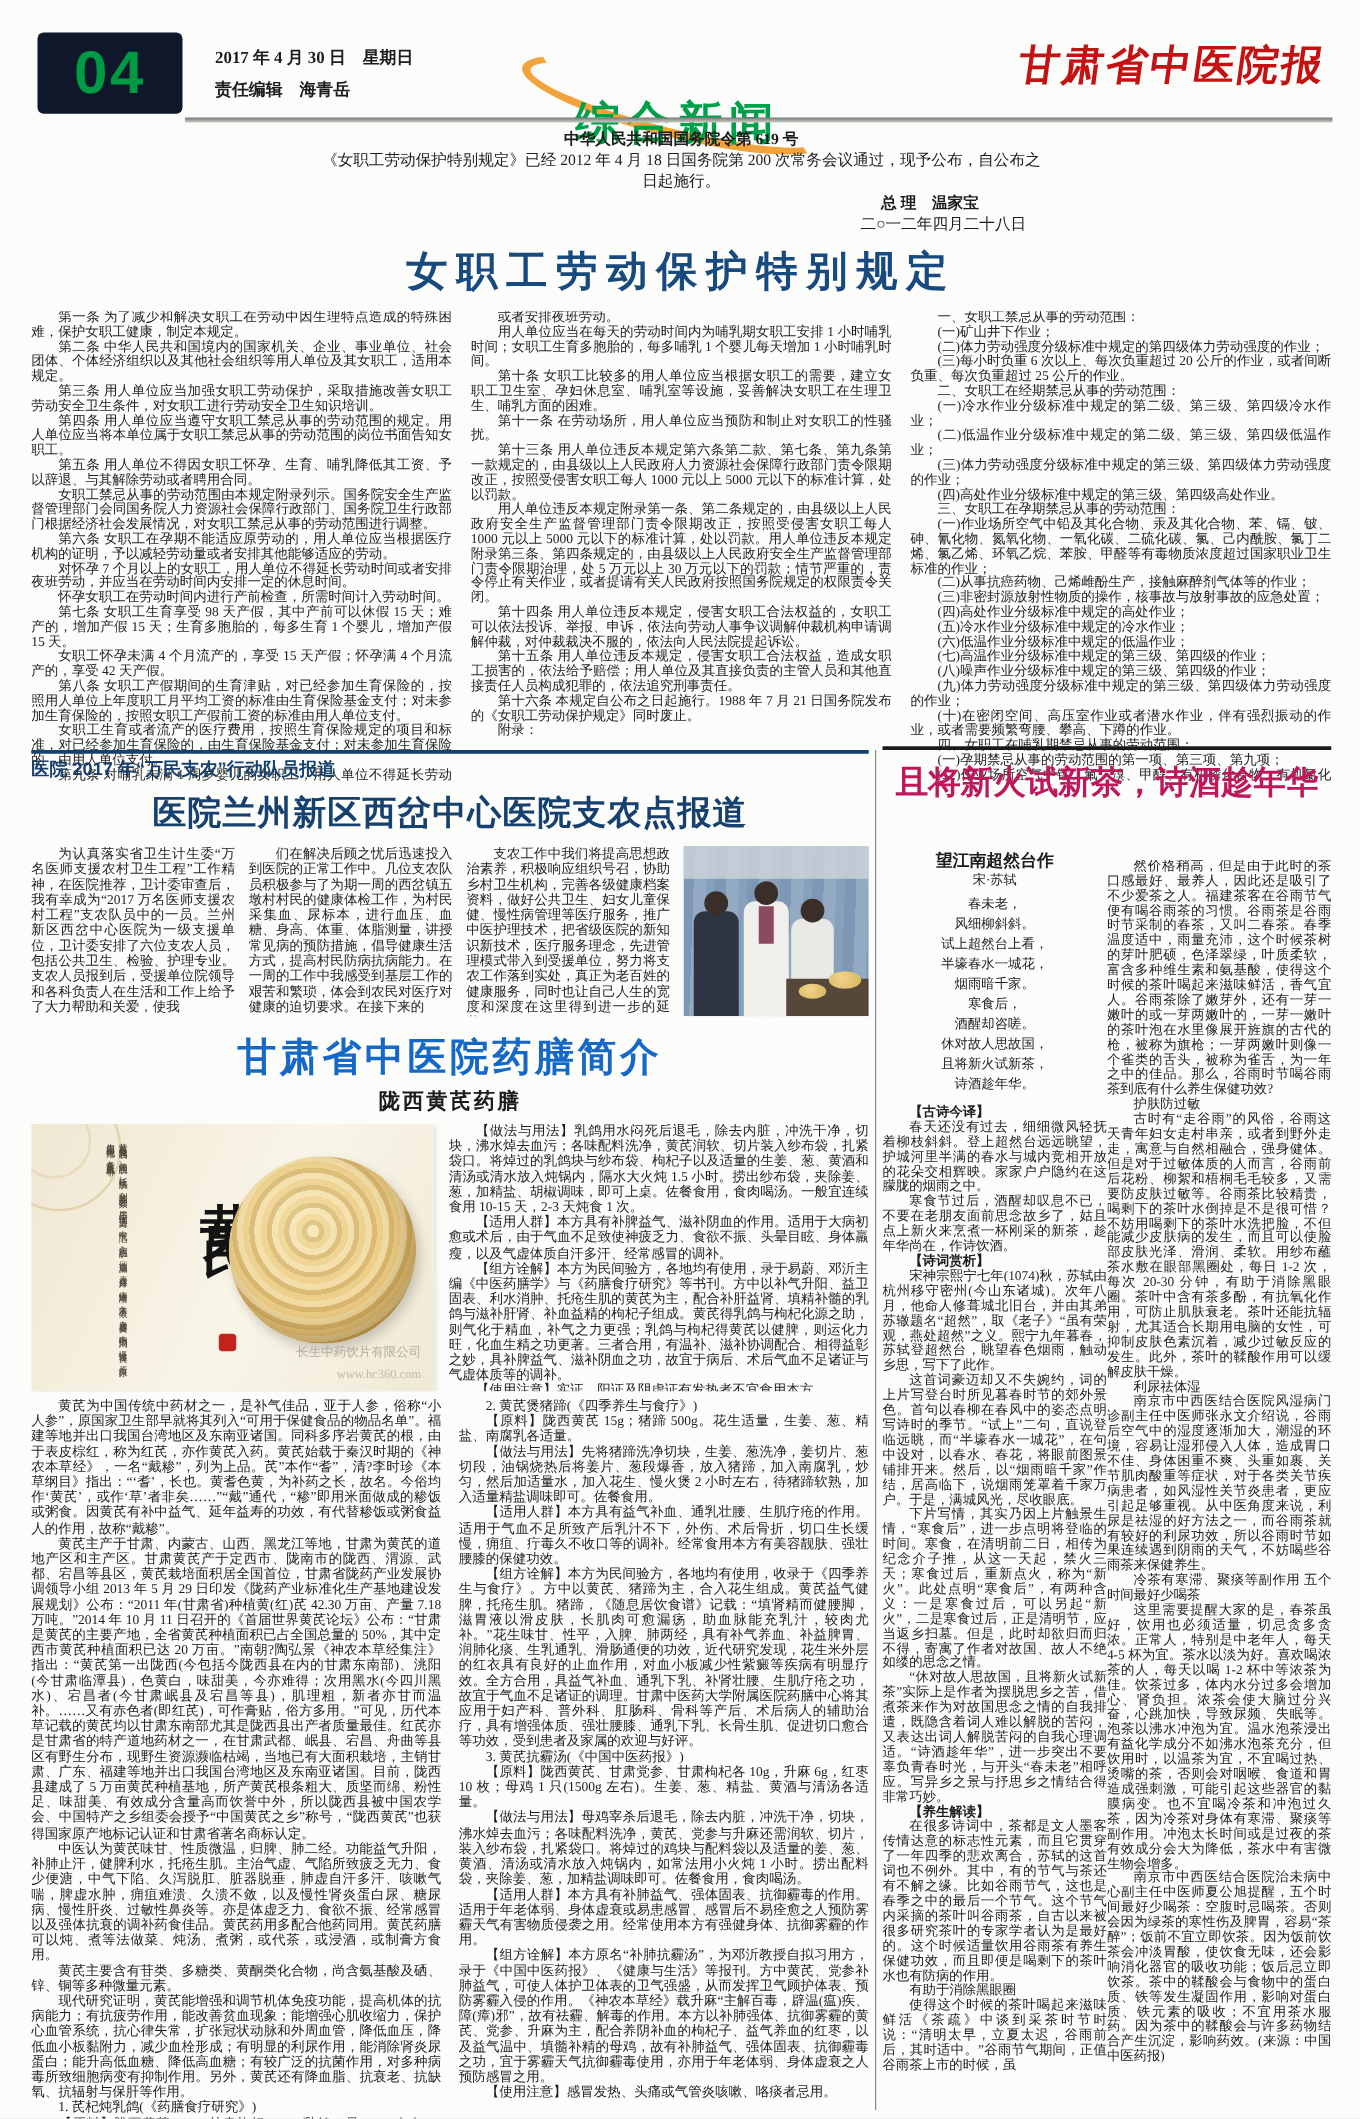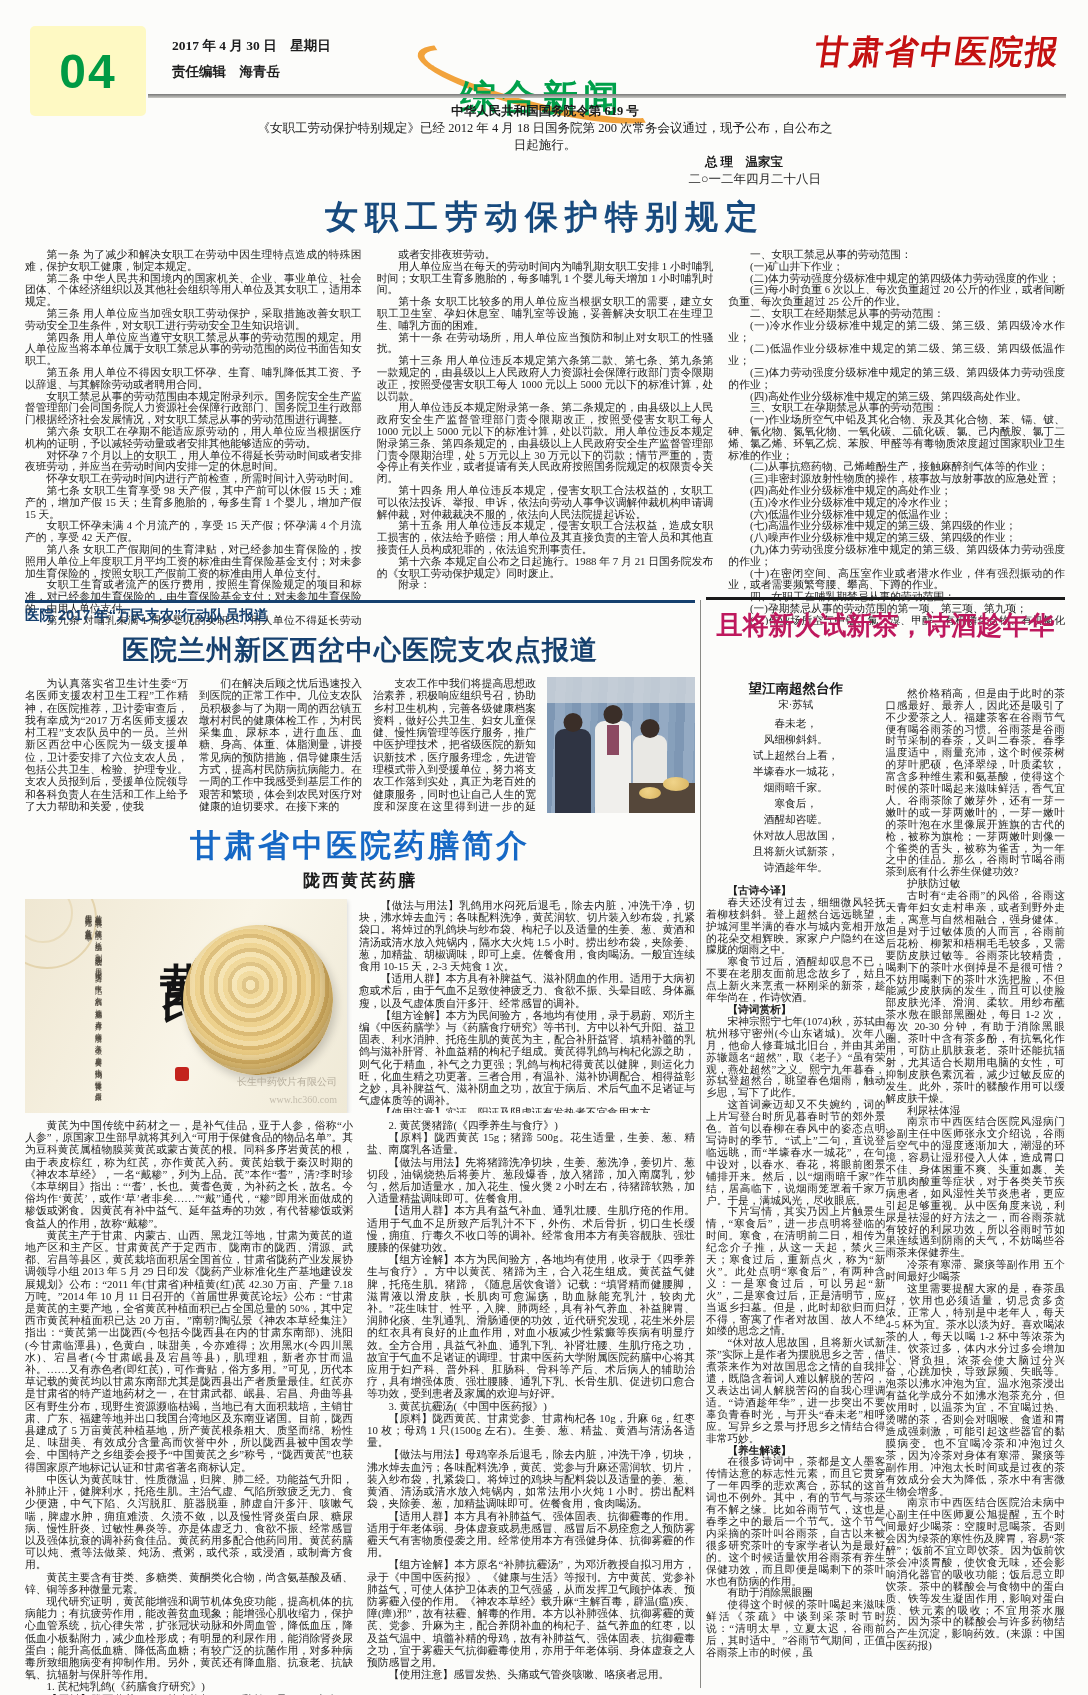--- a/index.html
+++ b/index.html
@@ -1,21 +1,21 @@
 <!DOCTYPE html>
 <html><head>
 <meta charset="utf-8">
 <style>
   * { margin:0; padding:0; box-sizing:border-box; }
   html,body { background:#e8e8e4; }
   .page { position:relative; width:1088px; height:1695px; margin:0 auto; background:#fcfcfa;
           font-family:"Liberation Serif","DejaVu Serif",serif; color:#1c1c1c; overflow:hidden; }
 
   
-  .pagebox { position:absolute; left:30px; top:26px; width:116px; height:90px; background:#fef9c3;
+  .pagebox { position:absolute; left:30px; top:26px; width:116px; height:65px; background:#0f172a;
              border-radius:5px; display:flex; align-items:center; justify-content:center; }
   .pagebox .num { font-family:"Liberation Sans",sans-serif; font-weight:bold; font-size:48px; color:#009a44; letter-spacing:2px; }
   .dateblock { position:absolute; left:172px; top:33px; font-size:13.5px; font-weight:bold; line-height:26px; }
   .section-wrap { position:absolute; left:408px; top:24px; width:280px; height:76px; }
   .swoosh { position:absolute; left:6px; top:34px; width:252px; height:52px; border:7px solid transparent;
             border-bottom-color:#f2a33c; border-left-color:#f2a33c; border-radius:50%; transform:rotate(14deg); }
   .section-title { position:absolute; left:52px; top:10px; font-family:"Liberation Sans",sans-serif; font-weight:bold;
                    font-size:36px; color:#00a04a; letter-spacing:5px;margin-top:40px; }
   .masthead { position:absolute; right:28px; top:30px; font-family:"DejaVu Serif",serif; font-weight:bold;
               font-size:33px; color:#c41111; transform:skewX(-8deg); letter-spacing:2px; }
@@ -231,21 +231,21 @@
       </div>
       <div class="recipe1">
           <p class="para">【做法与用法】乳鸽用水闷死后退毛，除去内脏，冲洗干净，切块，沸水焯去血污；各味配料洗净，黄芪润软、切片装入纱布袋，扎紧袋口。将焯过的乳鸽块与纱布袋、枸杞子以及适量的生姜、葱、黄酒和清汤或清水放入炖锅内，隔水大火炖 1.5 小时。捞出纱布袋，夹除姜、葱，加精盐、胡椒调味，即可上桌。佐餐食用，食肉喝汤。一般宜连续食用 10-15 天，2-3 天炖食 1 次。</p>
           <p class="para">【适用人群】本方具有补脾益气、滋补阴血的作用。适用于大病初愈或术后，由于气血不足致使神疲乏力、食欲不振、头晕目眩、身体羸瘦，以及气虚体质自汗多汗、经常感冒的调补。</p>
           <p class="para">【组方诠解】本方为民间验方，各地均有使用，录于易蔚、邓沂主编《中医药膳学》与《药膳食疗研究》等书刊。方中以补气升阳、益卫固表、利水消肿、托疮生肌的黄芪为主，配合补肝益肾、填精补髓的乳鸽与滋补肝肾、补血益精的枸杞子组成。黄芪得乳鸽与枸杞化源之助，则气化于精血，补气之力更强；乳鸽与枸杞得黄芪以健脾，则运化力旺，化血生精之功更著。三者合用，有温补、滋补协调配合、相得益彰之妙，具补脾益气、滋补阴血之功，故宜于病后、术后气血不足诸证与气虚体质等的调补。</p>
           <p class="para">【使用注意】实证、阳证及阴虚证有发热者不宜食用本方。</p>
         </div>
     </div>
     <div class="yaoshan-cols">
       <div class="ycol">
-          <p class="para">黄芪为中国传统中药材之一，是补气佳品，亚于人参，俗称“小人参”，原国家卫生部早就将其列入“可用于保健食品的物品名单”。其为豆科黄芪属植物膜荚黄芪或蒙古黄芪的根。同科多序岩黄芪的根，由于表皮棕红，称为红芪，亦作黄芪入药。黄芪始载于秦汉时期的《神农本草经》，一名“戴糁”，列为上品。芪”本作“耆”，清?李时珍《本草纲目》指出：“‘耆’，长也。黄耆色黄，为补药之长，故名。今俗均作‘黄芪’，或作‘草’者非矣……”“戴”通代，“糁”即用米面做成的糁饭或粥食。因黄芪有补中益气、延年益寿的功效，有代替糁饭或粥食益人的作用，故称“戴糁”。</p>
+          <p class="para">黄芪为中国传统中药材之一，是补气佳品，亚于人参，俗称“小人参”，原国家卫生部早就将其列入“可用于保健食品的物品名单”。福建等地并出口我国台湾地区及东南亚诸国。同科多序岩黄芪的根，由于表皮棕红，称为红芪，亦作黄芪入药。黄芪始载于秦汉时期的《神农本草经》，一名“戴糁”，列为上品。芪”本作“耆”，清?李时珍《本草纲目》指出：“‘耆’，长也。黄耆色黄，为补药之长，故名。今俗均作‘黄芪’，或作‘草’者非矣……”“戴”通代，“糁”即用米面做成的糁饭或粥食。因黄芪有补中益气、延年益寿的功效，有代替糁饭或粥食益人的作用，故称“戴糁”。</p>
           <p class="para">黄芪主产于甘肃、内蒙古、山西、黑龙江等地，甘肃为黄芪的道地产区和主产区。甘肃黄芪产于定西市、陇南市的陇西、渭源、武都、宕昌等县区，黄芪栽培面积居全国首位，甘肃省陇药产业发展协调领导小组 2013 年 5 月 29 日印发《陇药产业标准化生产基地建设发展规划》公布：“2011 年(甘肃省)种植黄(红)芪 42.30 万亩、产量 7.18 万吨。”2014 年 10 月 11 日召开的《首届世界黄芪论坛》公布：“甘肃是黄芪的主要产地，全省黄芪种植面积已占全国总量的 50%，其中定西市黄芪种植面积已达 20 万亩。”南朝?陶弘景《神农本草经集注》指出：“黄芪第一出陇西(今包括今陇西县在内的甘肃东南部)、洮阳(今甘肃临潭县)，色黄白，味甜美，今亦难得；次用黑水(今四川黑水)、宕昌者(今甘肃岷县及宕昌等县)，肌理粗，新者亦甘而温补。……又有赤色者(即红芪)，可作膏贴，俗方多用。”可见，历代本草记载的黄芪均以甘肃东南部尤其是陇西县出产者质量最佳。红芪亦是甘肃省的特产道地药材之一，在甘肃武都、岷县、宕昌、舟曲等县区有野生分布，现野生资源濒临枯竭，当地已有大面积栽培，主销甘肃、广东、福建等地并出口我国台湾地区及东南亚诸国。目前，陇西县建成了 5 万亩黄芪种植基地，所产黄芪根条粗大、质坚而绵、粉性足、味甜美、有效成分含量高而饮誉中外，所以陇西县被中国农学会、中国特产之乡组委会授予“中国黄芪之乡”称号，“陇西黄芪”也获得国家原产地标记认证和甘肃省著名商标认定。</p>
           <p class="para">中医认为黄芪味甘、性质微温，归脾、肺二经。功能益气升阳，补肺止汗，健脾利水，托疮生肌。主治气虚、气陷所致疲乏无力、食少便溏，中气下陷、久泻脱肛、脏器脱垂，肺虚自汗多汗、咳嗽气喘，脾虚水肿，痈疽难溃、久溃不敛，以及慢性肾炎蛋白尿、糖尿病、慢性肝炎、过敏性鼻炎等。亦是体虚乏力、食欲不振、经常感冒以及强体抗衰的调补药食佳品。黄芪药用多配合他药同用。黄芪药膳可以炖、煮等法做菜、炖汤、煮粥，或代茶，或浸酒，或制膏方食用。</p>
           <p class="para">黄芪主要含有苷类、多糖类、黄酮类化合物，尚含氨基酸及硒、锌、铜等多种微量元素。</p>
           <p class="para">现代研究证明，黄芪能增强和调节机体免疫功能，提高机体的抗病能力；有抗疲劳作用，能改善贫血现象；能增强心肌收缩力，保护心血管系统，抗心律失常，扩张冠状动脉和外周血管，降低血压，降低血小板黏附力，减少血栓形成；有明显的利尿作用，能消除肾炎尿蛋白；能升高低血糖、降低高血糖；有较广泛的抗菌作用，对多种病毒所致细胞病变有抑制作用。另外，黄芪还有降血脂、抗衰老、抗缺氧、抗辐射与保肝等作用。</p>
           <p class="para">1. 芪杞炖乳鸽(《药膳食疗研究》)</p>
           <p class="para">【原料】陇西黄芪 20g，甘肃枸杞 10g；乳鸽 1 只(350g 左右)。生姜、葱、精盐、黄酒、胡椒与清汤各适量。</p>
         </div>
       <div class="ycol">
           <p class="para">2. 黄芪煲猪蹄(《四季养生与食疗》)</p>
           <p class="para">【原料】陇西黄芪 15g；猪蹄 500g。花生适量，生姜、葱、精盐、南腐乳各适量。</p>

